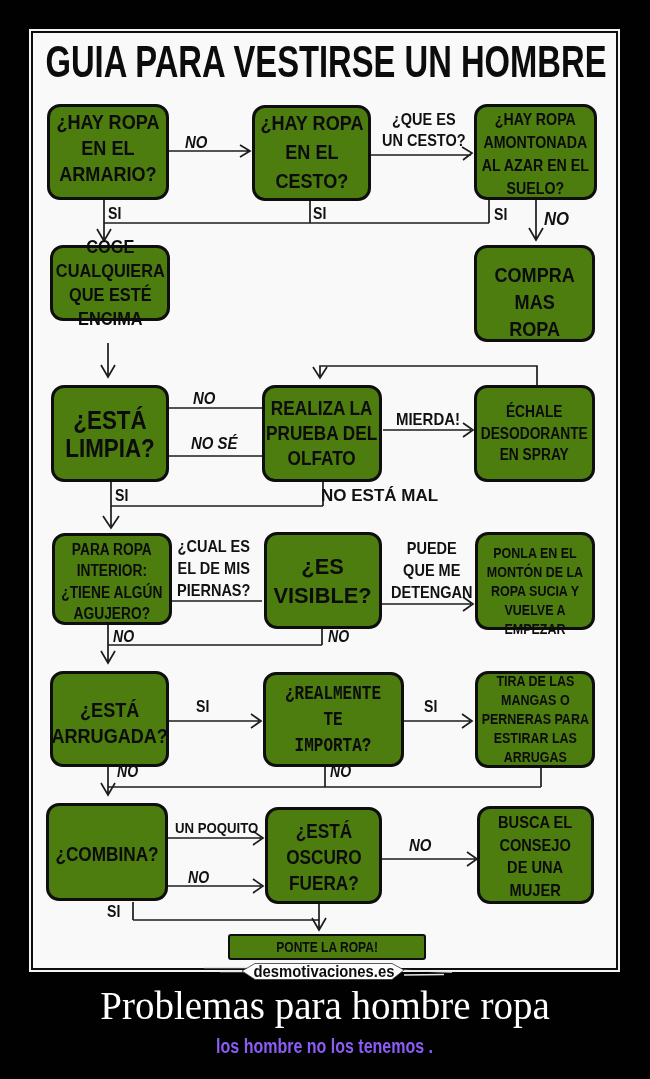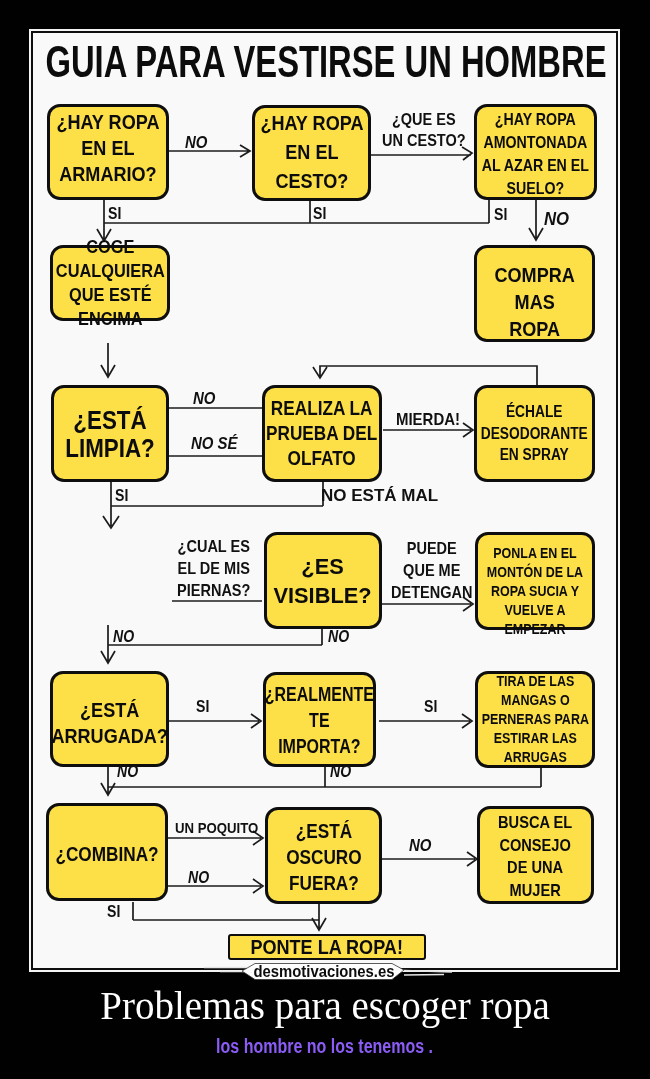--- a/index.html
+++ b/index.html
@@ -1,21 +1,21 @@
 <!DOCTYPE html>
 <html><head>
 <meta charset="utf-8">
 <style>
 html,body{margin:0;padding:0;background:#000;}
 #page{position:relative;width:650px;height:1079px;background:#010101;overflow:hidden;
   font-family:"Liberation Sans", sans-serif;}
 #photo{position:absolute;left:31px;top:31px;width:587px;height:939px;
   background:#f9f9f9;border:2.5px solid #0e0e0e;box-shadow:0 0 0 2px #f4f4f4;box-sizing:border-box;}
 
-.bx{position:absolute;border:3px solid #0e0e0e;border-radius:13px;background:#fde047;
+.bx{position:absolute;border:3px solid #0e0e0e;border-radius:13px;background:#4d7c0f;
   display:flex;align-items:center;justify-content:center;text-align:center;
   font-weight:bold;color:#0c0c0c;box-sizing:border-box;white-space:nowrap;}
 .bx>span{display:block;transform:scaleX(.86);}
 .lb{position:absolute;font-weight:bold;color:#111;text-align:center;white-space:nowrap;line-height:1;transform:scaleX(.88);transform-origin:0 50%;}
 .it{font-style:italic;}
 svg{position:absolute;left:0;top:0;}
 .cap1{position:absolute;left:0;top:983px;width:650px;text-align:center;
   font-family:"Liberation Serif", serif;font-size:39px;color:#fff;}
 .cap2{position:absolute;left:0;top:1035px;width:650px;text-align:center;
   font-weight:bold;font-size:20px;color:#8b5cf6;}
@@ -81,45 +81,48 @@
     </div>
   <div class="bx" style="left:51px;top:385px;width:118px;height:97px;font-size:26px;line-height:28px;">
       <span>¿ESTÁ<br>LIMPIA?</span>
     </div>
   <div class="bx" style="left:262px;top:385px;width:120px;height:97px;font-size:20px;line-height:25px;text-align:center;">
       <span>REALIZA LA<br>PRUEBA DEL<br>OLFATO</span>
     </div>
   <div class="bx" style="left:474px;top:385px;width:121px;height:97px;font-size:16px;line-height:21.5px;">
       <span>ÉCHALE<br>DESODORANTE<br>EN SPRAY</span>
     </div>
+  <div class="bx" style="left:52px;top:533px;width:120px;height:92px;font-size:16px;line-height:21.5px;padding-top:5px;">
+      <span>PARA ROPA<br>INTERIOR:<br>¿TIENE ALGÚN<br>AGUJERO?</span>
+    </div>
   <div class="bx" style="left:264px;top:532px;width:118px;height:97px;font-size:22px;line-height:29px;align-items:center;">
       <span style="transform:scaleX(.99);">¿ES<br>VISIBLE?</span>
     </div>
   <div class="bx" style="left:475px;top:532px;width:120px;height:98px;font-size:14.5px;line-height:19px;padding-top:20px;">
       <span>PONLA EN EL<br>MONTÓN DE LA<br>ROPA SUCIA Y<br>VUELVE A<br>EMPEZAR</span>
     </div>
   <div class="bx" style="left:50px;top:671px;width:119px;height:96px;font-size:21px;line-height:26.5px;padding-top:8px;">
       <span>¿ESTÁ<br>ARRUGADA?</span>
     </div>
-  <div class="bx" style="left:263px;top:672px;width:113px;height:95px;font-size:20px;line-height:26px;">
+  <div class="bx" style="left:263px;top:672px;width:141px;height:95px;font-size:20px;line-height:26px;font-family:Liberation Mono, monospace;">
       <span style="transform:scaleX(.8);">¿REALMENTE<br>TE<br>IMPORTA?</span>
     </div>
   <div class="bx" style="left:475px;top:671px;width:120px;height:97px;font-size:14.5px;line-height:19px;">
       <span>TIRA DE LAS<br>MANGAS O<br>PERNERAS PARA<br>ESTIRAR LAS<br>ARRUGAS</span>
     </div>
   <div class="bx" style="left:46px;top:803px;width:122px;height:98px;font-size:20px;padding-top:5px;">
       <span>¿COMBINA?</span>
     </div>
   <div class="bx" style="left:265px;top:807px;width:117px;height:97px;font-size:20px;line-height:26px;padding-top:2px;">
       <span>¿ESTÁ<br>OSCURO<br>FUERA?</span>
     </div>
   <div class="bx" style="left:477px;top:806px;width:117px;height:98px;font-size:17px;line-height:22.5px;padding-top:4px;">
       <span>BUSCA EL<br>CONSEJO<br>DE UNA<br>MUJER</span>
     </div>
-  <div class="bx" style="left:228px;top:934px;width:198px;height:26px;font-size:21px;border-width:2.5px;border-radius:3px;">
+  <div class="bx" style="left:228px;top:934px;width:198px;height:26px;font-size:14px;border-width:2.5px;border-radius:3px;">
       <span>PONTE LA ROPA!</span>
     </div>
 
   <div class="lb it" style="left:185px;top:134px;font-size:17px;">NO</div>
   <div class="lb" style="left:382px;top:109px;font-size:16.5px;line-height:21px;">¿QUE ES<br>UN CESTO?</div>
   <div class="lb" style="left:108px;top:206px;font-size:16px;">SI</div>
   <div class="lb" style="left:313px;top:206px;font-size:16px;">SI</div>
   <div class="lb" style="left:494px;top:207px;font-size:16px;">SI</div>
   <div class="lb it" style="left:544px;top:209px;font-size:19px;">NO</div>
   <div class="lb it" style="left:193px;top:390px;font-size:17px;">NO</div>
@@ -140,15 +143,15 @@
   <div class="lb it" style="left:409px;top:837px;font-size:17px;">NO</div>
   <div class="lb" style="left:107px;top:904px;font-size:16px;">SI</div>
 
   <svg width="650" height="1079" style="left:0;top:0;">
     <path d="M204,967.5 H247 M220,971.5 H247" stroke="#e6e6e6" stroke-width="1.6"></path>
     <path d="M404,970.5 L452,972 M404,975 L444,974.5" stroke="#e6e6e6" stroke-width="1.6"></path>
     <polygon points="242,971 255,963.5 392,963.5 404,970 392,979.5 255,979.5" fill="#fdfdfd" stroke="#333" stroke-width="0.8"></polygon>
     <text x="324" y="976.5" text-anchor="middle" textLength="141" lengthAdjust="spacingAndGlyphs" font-family="Liberation Sans, sans-serif" font-size="17" font-weight="bold" fill="#0c0c0c">desmotivaciones.es</text>
   </svg>
 
-  <div class="cap1">Problemas para escoger ropa</div>
+  <div class="cap1">Problemas para hombre ropa</div>
   <div class="cap2"><span>los hombre no los tenemos .</span></div>
 </div>
 
 </body></html>

